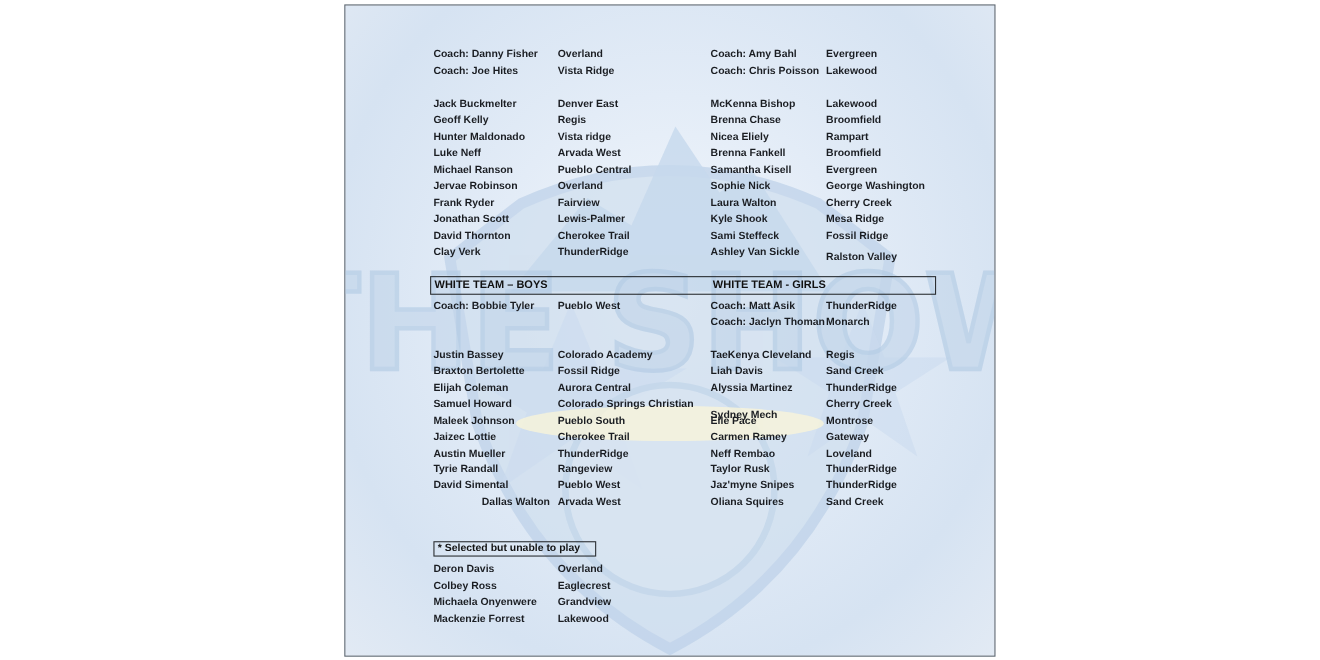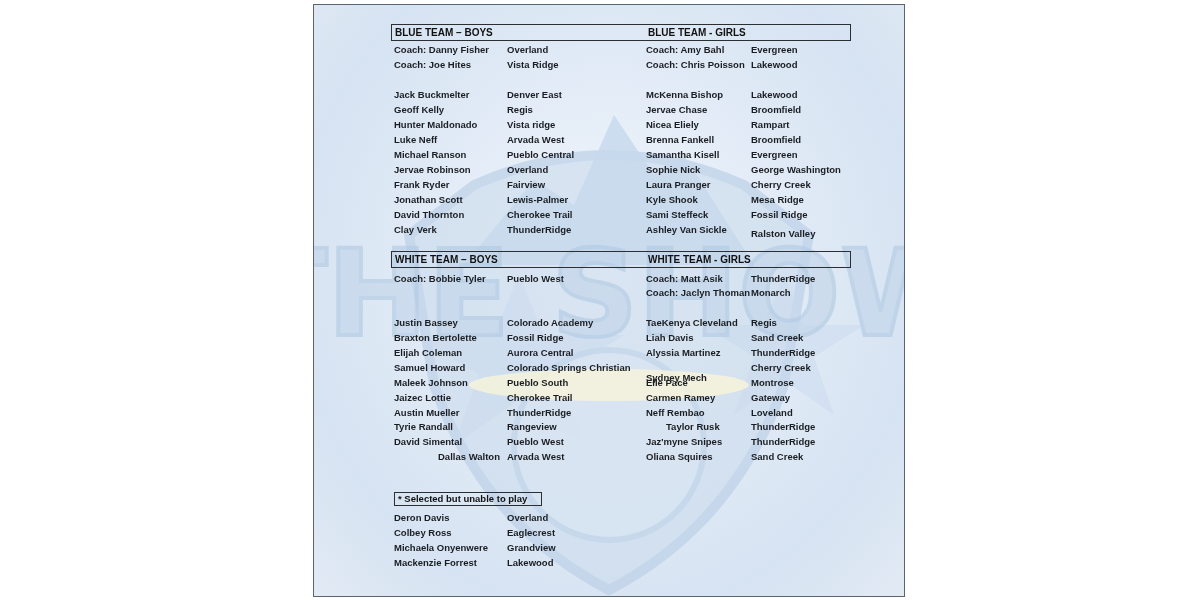--- a/index.html
+++ b/index.html
@@ -42,24 +42,20 @@
     <path d="M390 320 L450 320 L470 270 L490 320 L550 320 L500 352 L520 410 L470 375 L420 410 L440 352 Z" fill="#cadbee" opacity="0.55"></path>
 
     <circle cx="295" cy="440" r="95" fill="#d9e5f2" stroke="#c4d7ea" stroke-width="6" opacity="0.8"></circle>
     <ellipse cx="295" cy="380" rx="140" ry="16" fill="#fbf5d8" opacity="0.75"></ellipse>
 
     <text x="295" y="330" text-anchor="middle" font-family="DejaVu Sans, sans-serif" font-weight="bold" font-size="120" fill="#c3d6ea" stroke="#b3cbe4" stroke-width="4" opacity="0.65">THE SHOW</text>
   </svg>
 
   <div class="content">
 
-    <div class="hdr" style="top:19px;">
-      <span style="left:3px;">BLUE TEAM – BOYS</span>
-      <span style="left:256px;">BLUE TEAM - GIRLS</span>
-    </div>
 
     <div class="row" style="left:80px;top:39px;">Coach: Danny Fisher</div>
     <div class="row" style="left:193px;top:39px;">Overland</div>
     <div class="row" style="left:80px;top:54px;">Coach: Joe Hites</div>
     <div class="row" style="left:193px;top:54px;">Vista Ridge</div>
 
     <div class="row" style="left:332px;top:39px;">Coach:  Amy Bahl</div>
     <div class="row" style="left:437px;top:39px;">Evergreen</div>
     <div class="row" style="left:332px;top:54px;">Coach:  Chris Poisson</div>
     <div class="row" style="left:437px;top:54px;">Lakewood</div>
@@ -80,31 +76,31 @@
     <div class="row" style="left:193px;top:174px;">Fairview</div>
     <div class="row" style="left:80px;top:189px;">Jonathan Scott</div>
     <div class="row" style="left:193px;top:189px;">Lewis-Palmer</div>
     <div class="row" style="left:80px;top:204px;">David Thornton</div>
     <div class="row" style="left:193px;top:204px;">Cherokee Trail</div>
     <div class="row" style="left:80px;top:219px;">Clay Verk</div>
     <div class="row" style="left:193px;top:219px;">ThunderRidge</div>
 
     <div class="row" style="left:332px;top:84px;">McKenna Bishop</div>
     <div class="row" style="left:437px;top:84px;">Lakewood</div>
-    <div class="row" style="left:332px;top:99px;">Jervae Chase</div>
+    <div class="row" style="left:332px;top:99px;">Brenna Chase</div>
     <div class="row" style="left:437px;top:99px;">Broomfield</div>
     <div class="row" style="left:332px;top:114px;">Nicea Eliely</div>
     <div class="row" style="left:437px;top:114px;">Rampart</div>
     <div class="row" style="left:332px;top:129px;">Brenna Fankell</div>
     <div class="row" style="left:437px;top:129px;">Broomfield</div>
     <div class="row" style="left:332px;top:144px;">Samantha Kisell</div>
     <div class="row" style="left:437px;top:144px;">Evergreen</div>
     <div class="row" style="left:332px;top:159px;">Sophie Nick</div>
     <div class="row" style="left:437px;top:159px;">George Washington</div>
-    <div class="row" style="left:332px;top:174px;">Laura Pranger</div>
+    <div class="row" style="left:332px;top:174px;">Laura Walton</div>
     <div class="row" style="left:437px;top:174px;">Cherry Creek</div>
     <div class="row" style="left:332px;top:189px;">Kyle Shook</div>
     <div class="row" style="left:437px;top:189px;">Mesa Ridge</div>
     <div class="row" style="left:332px;top:204px;">Sami Steffeck</div>
     <div class="row" style="left:437px;top:204px;">Fossil Ridge</div>
     <div class="row" style="left:332px;top:219px;">Ashley Van Sickle</div>
     <div class="row" style="left:437px;top:223px;">Ralston Valley</div>
 
     <div class="hdr" style="top:246px;">
       <span style="left:3px;">WHITE TEAM – BOYS</span>
@@ -146,21 +142,21 @@
     <div class="row" style="left:332px;top:342px;">Alyssia Martinez</div>
     <div class="row" style="left:437px;top:342px;">ThunderRidge</div>
     <div class="row" style="left:332px;top:367px;">Sydney Mech</div>
     <div class="row" style="left:437px;top:357px;">Cherry Creek</div>
     <div class="row" style="left:332px;top:372px;">Elle Pace</div>
     <div class="row" style="left:437px;top:372px;">Montrose</div>
     <div class="row" style="left:332px;top:387px;">Carmen Ramey</div>
     <div class="row" style="left:437px;top:387px;">Gateway</div>
     <div class="row" style="left:332px;top:402px;">Neff Rembao</div>
     <div class="row" style="left:437px;top:402px;">Loveland</div>
-    <div class="row" style="left:332px;top:416px;margin-left:20px;">Taylor Rusk</div>
+    <div class="row" style="left:332px;top:416px;">Taylor Rusk</div>
     <div class="row" style="left:437px;top:416px;">ThunderRidge</div>
     <div class="row" style="left:332px;top:431px;">Jaz'myne Snipes</div>
     <div class="row" style="left:437px;top:431px;">ThunderRidge</div>
     <div class="row" style="left:332px;top:446px;">Oliana Squires</div>
     <div class="row" style="left:437px;top:446px;">Sand Creek</div>
 
     <div class="note">* Selected but unable to play</div>
     <div class="row" style="left:80px;top:507px;">Deron Davis</div>
     <div class="row" style="left:193px;top:507px;">Overland</div>
     <div class="row" style="left:80px;top:522px;">Colbey Ross</div>

